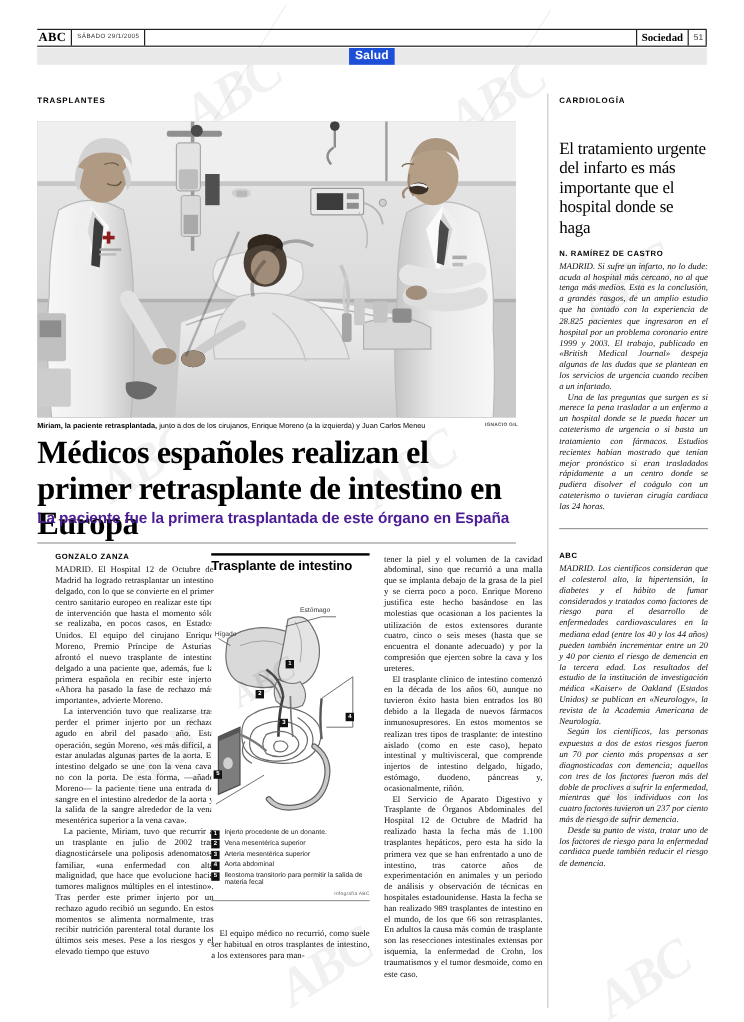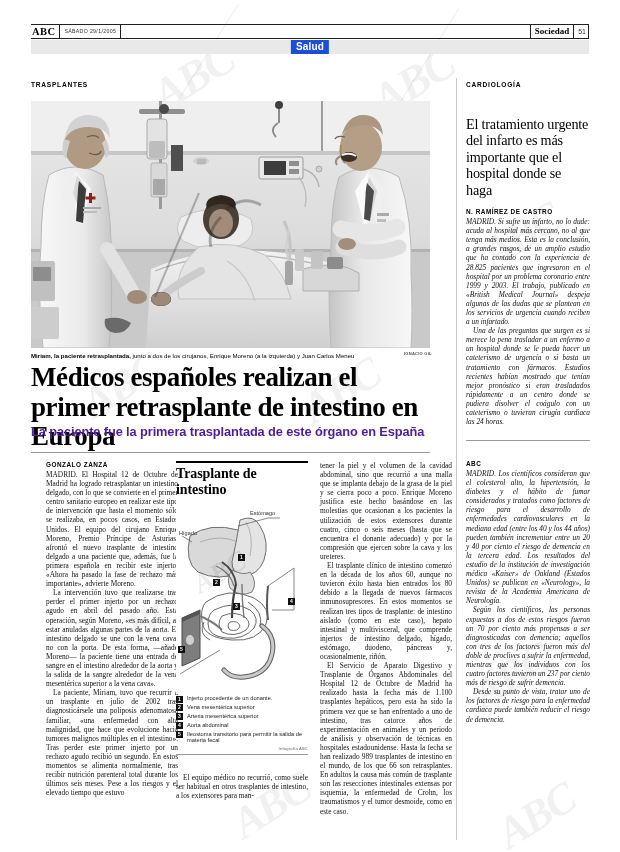--- a/index.html
+++ b/index.html
@@ -200,25 +200,25 @@
     position: absolute;
     left: 176px; top: 461px;
     width: 132px; height: 295px;
   }
   .info-rule-top {
     border-top: 2px solid #000;
     width: 132px;
     margin-bottom: 3px;
   }
   .info-title {
-    font-family: Liberation Serif, serif;
-    font-weight: bold;
-    font-size: 14px;
+    font-family: Liberation Sans, sans-serif;
+    font-weight: bold;
+    font-size: 11px;
     letter-spacing: -0.1px;
-    margin-bottom: 0;
+    margin-bottom: 16px;
   }
   .info-art { position: relative; width: 132px; height: 196px; }
   .info-art svg { display: block; }
   .lbl {
     position: absolute;
     font-family: "Liberation Sans", sans-serif;
     font-size: 5.6px;
     color: #333;
   }
   .num {

